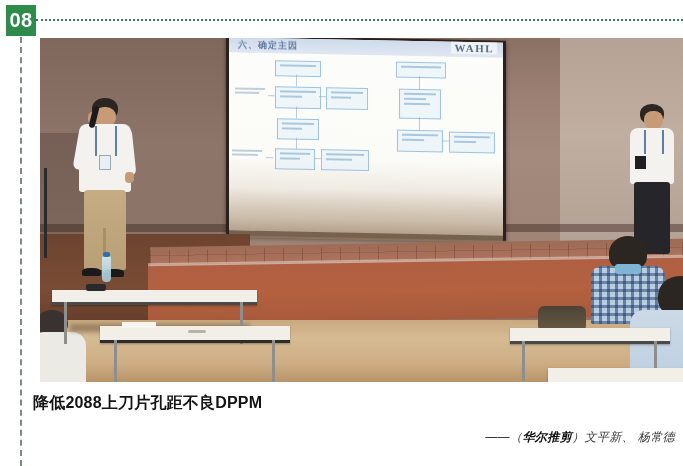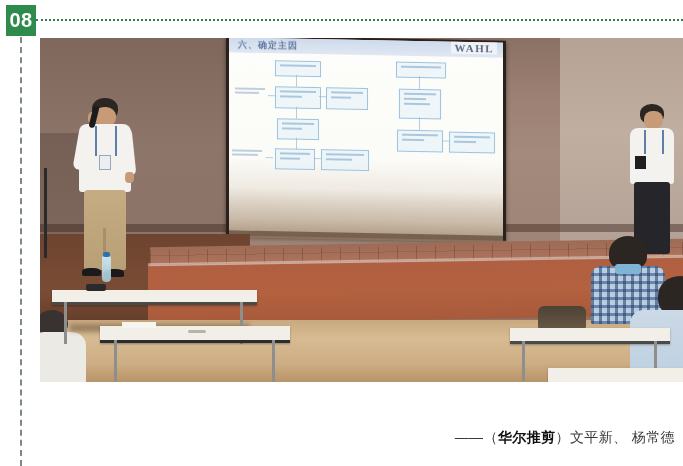--- a/index.html
+++ b/index.html
@@ -319,24 +319,25 @@
     font-size: 16px;
     font-weight: bold;
     color: #141414;
     letter-spacing: .2px;
     z-index: 35;
   }
   .caption-sub {
     position: absolute;
     right: 8px;
     top: 429px;
-    font-size: 14px;
+    font-size: 12px;
     color: #3a3a3a;
     letter-spacing: .4px;
     z-index: 35;
+    font-style: italic;
   }
   .caption-sub b { color: #111; font-weight: bold; }
 </style>
 </head>
 <body>
 
 <div id="slide">
 
   <div class="dot-h"></div>
   <div class="dot-v"></div>
@@ -490,17 +491,18 @@
     <div class="desk-leg" style="left:614px;top:303px;height:40px;"></div>
 
     <div class="desk" style="left:508px;top:330px;width:170px;height:14px;"></div>
     <div class="desk-leg" style="left:520px;top:344px;height:0px;"></div>
 
     <div style="position:absolute;left:46px;top:246px;width:20px;height:7px;background:#2a2a2c;border-radius:2px;"></div>
     <div style="position:absolute;left:82px;top:284px;width:34px;height:6px;background:#f7f5ef;"></div>
     <div style="position:absolute;left:148px;top:292px;width:18px;height:3px;background:#b9b3a7;border-radius:2px;"></div>
   </div>
 
+  <div class="caption-title">降低2088上刀片孔距不良DPPM</div>
   <div class="caption-sub">
     <span>——</span><span>（</span><b>华尔推剪</b><span>）</span><span>文平新、 杨常德</span>
   </div>
 
 </div>
 
 </body></html>

